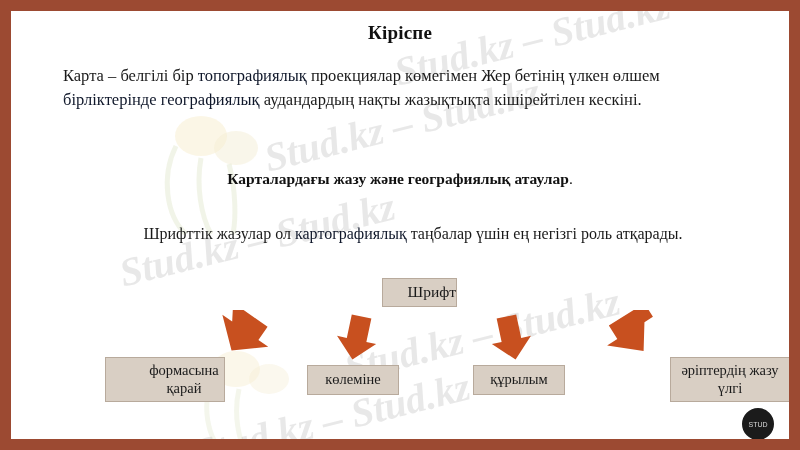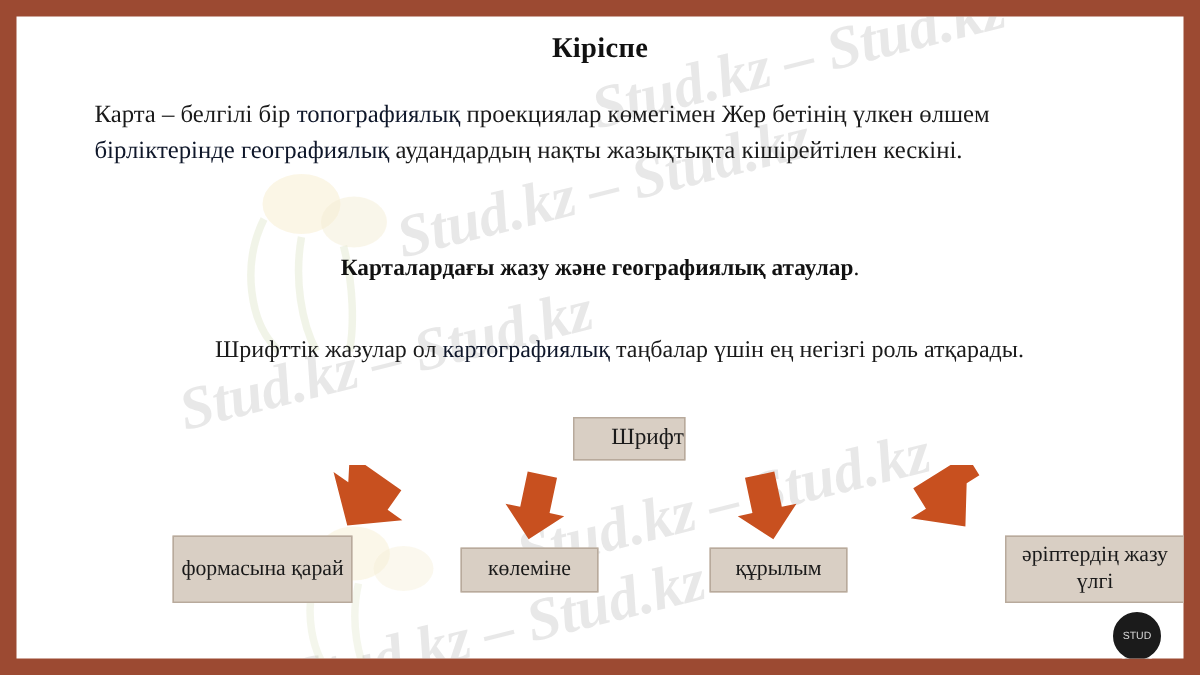--- a/index.html
+++ b/index.html
@@ -118,21 +118,21 @@
     box-sizing: border-box;
   }
   .node-root {
     left: 371px;
     top: 256px;
     width: 75px;
     height: 29px;
     font-size: 15.5px;
     justify-content: flex-end;
   }
-  .n1 { left: 104px; top: 335px; width: 120px; height: 45px; }
+  .n1 { left: 94px; top: 335px; width: 120px; height: 45px; padding-left: 38px; }
   .n2 { left: 296px; top: 343px; width: 92px;  height: 30px; text-align: right; }
   .n3 { left: 462px; top: 343px; width: 92px;  height: 30px; }
   .n4 { left: 627px; top: 335px; width: 120px; height: 45px; margin-left: 32px; }
 
   .arrow { position: absolute; }
   .badge {
     position: absolute;
     right: 13px;
     bottom: 8px;
     width: 32px;

